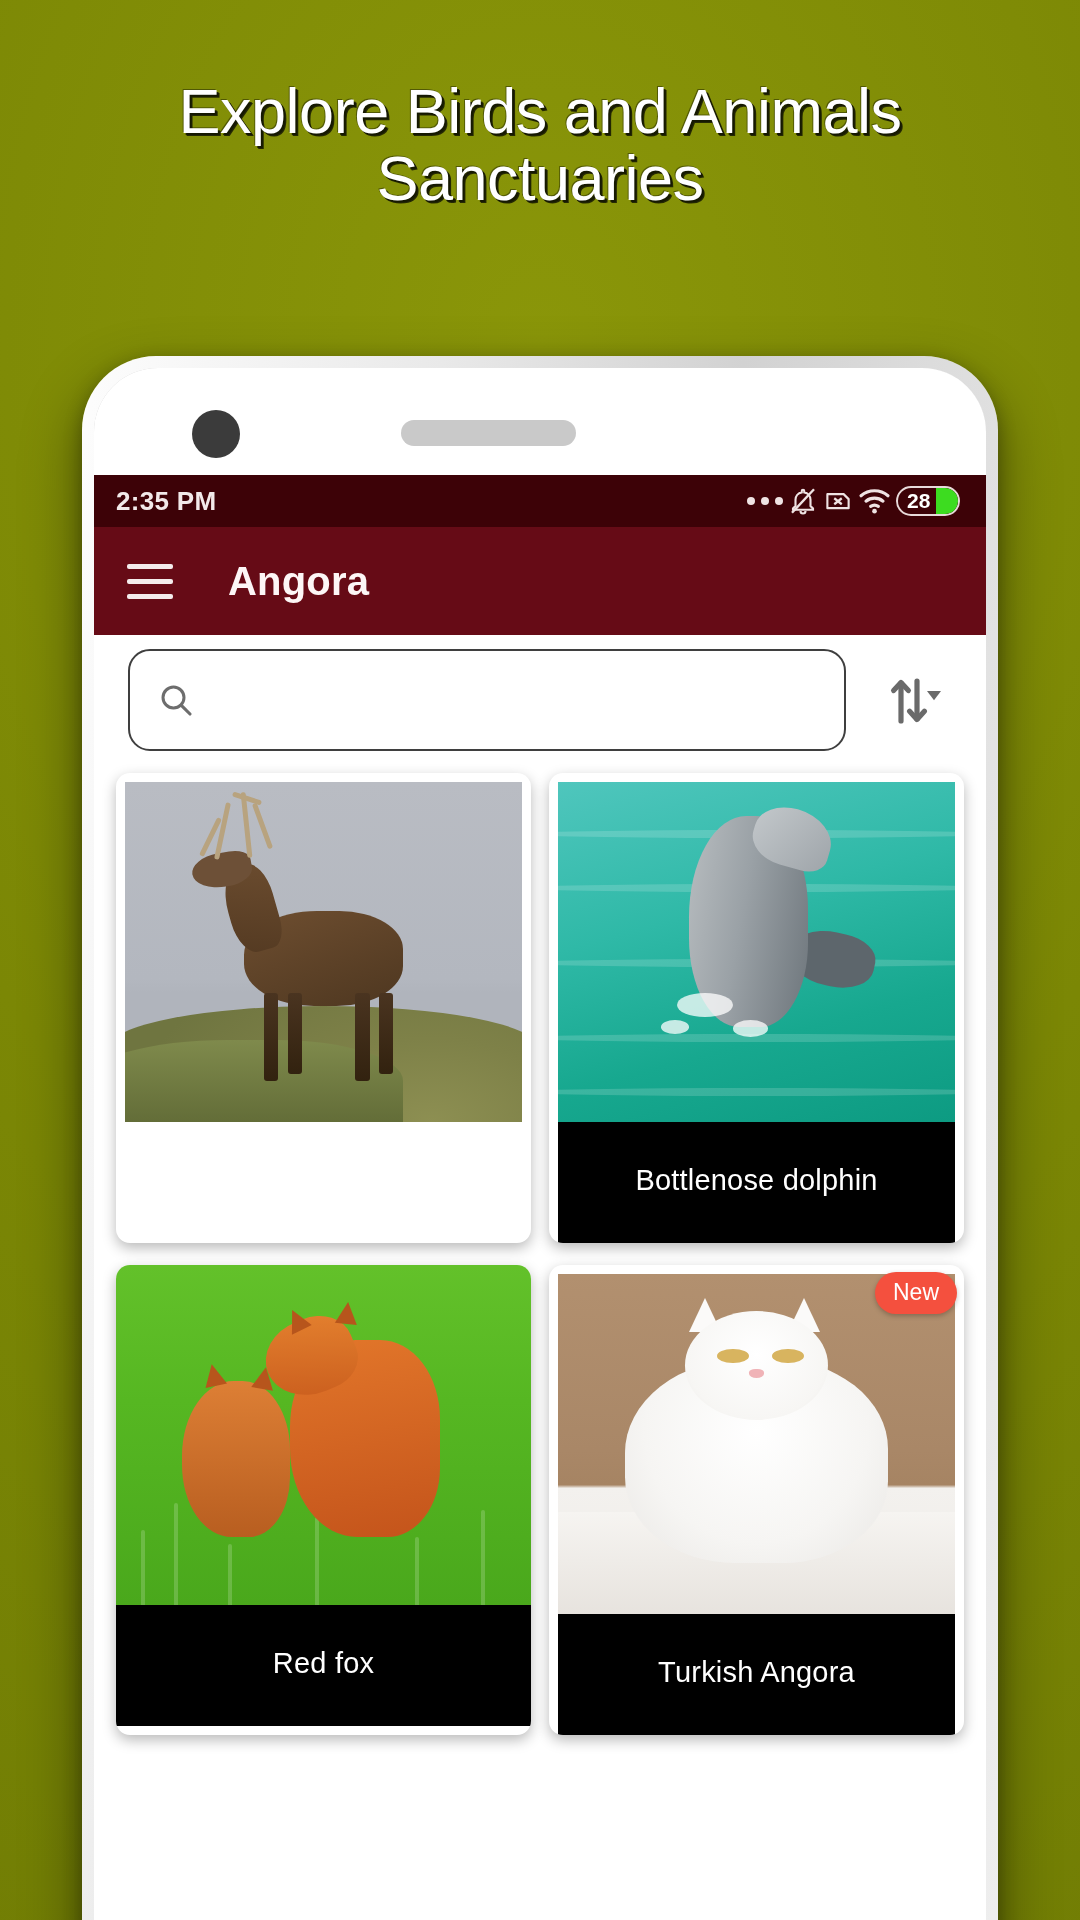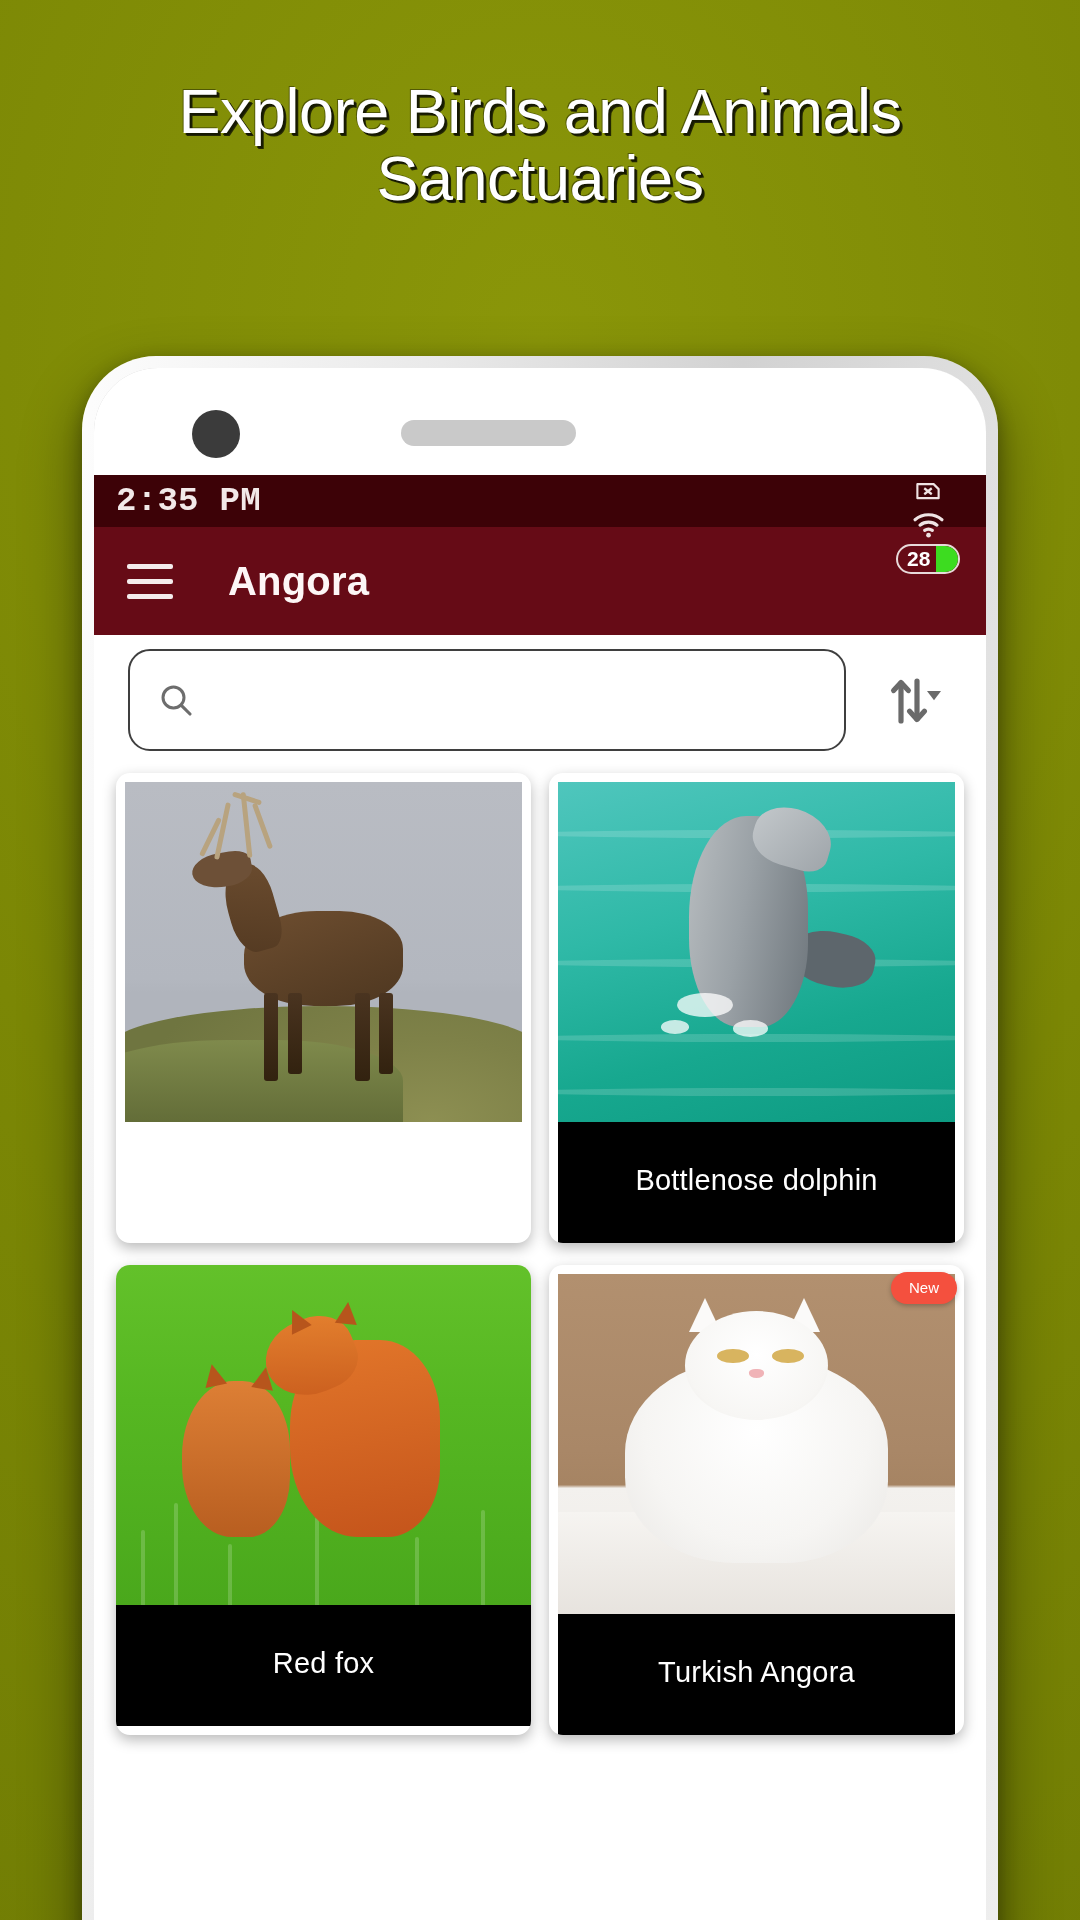--- a/index.html
+++ b/index.html
@@ -84,30 +84,28 @@
   .status-bar {
     height: 52px;
     background: #3d0207;
     display: flex;
     align-items: center;
     justify-content: space-between;
     padding: 0 26px 0 22px;
     color: #f2e9e9;
   }
   .status-time {
-    font-size: 34px;
+    font-size: 26px;
     font-weight: 700;
     letter-spacing: .3px;
-    font-family: Liberation Mono, monospace;
   }
   .status-icons {
     display: flex;
     align-items: center;
     gap: 5px;
-    flex-direction: column;
   }
   .dots-icon { display: flex; gap: 6px; align-items: center; }
   .dots-icon i { width: 8px; height: 8px; border-radius: 50%; background: #efe3e3; display:block; }
   .svg-ico { display: block; }
   .battery {
     display: flex; align-items: center; justify-content: flex-start;
     width: 64px; height: 30px;
     border: 2.5px solid #e8dada;
     border-radius: 15px;
     position: relative;
@@ -208,21 +206,21 @@
     text-align: center;
     font-size: 29px;
     padding: 42px 6px 46px;
     letter-spacing: .2px;
   }
   .badge-new {
     position: absolute;
     top: 7px; right: 7px;
     background: #f4503e;
     color: #ffffff;
-    font-size: 15px;
+    font-size: 23px;
     padding: 7px 18px 8px;
     border-radius: 22px;
     z-index: 5;
     box-shadow: 0 2px 5px rgba(0,0,0,.25);
   }
 
   
   .sc { position:absolute; inset:0; }
   
   .sc-deer { background: linear-gradient(#b9bcc3 0%, #b3b7bf 58%, #b0b4bc 62%); }

